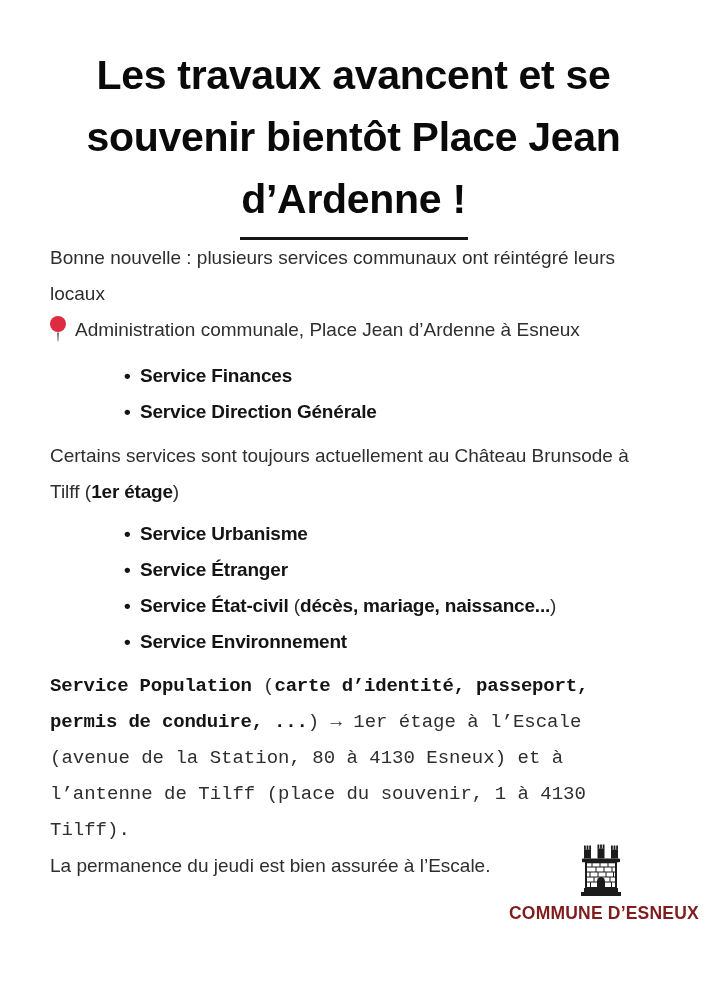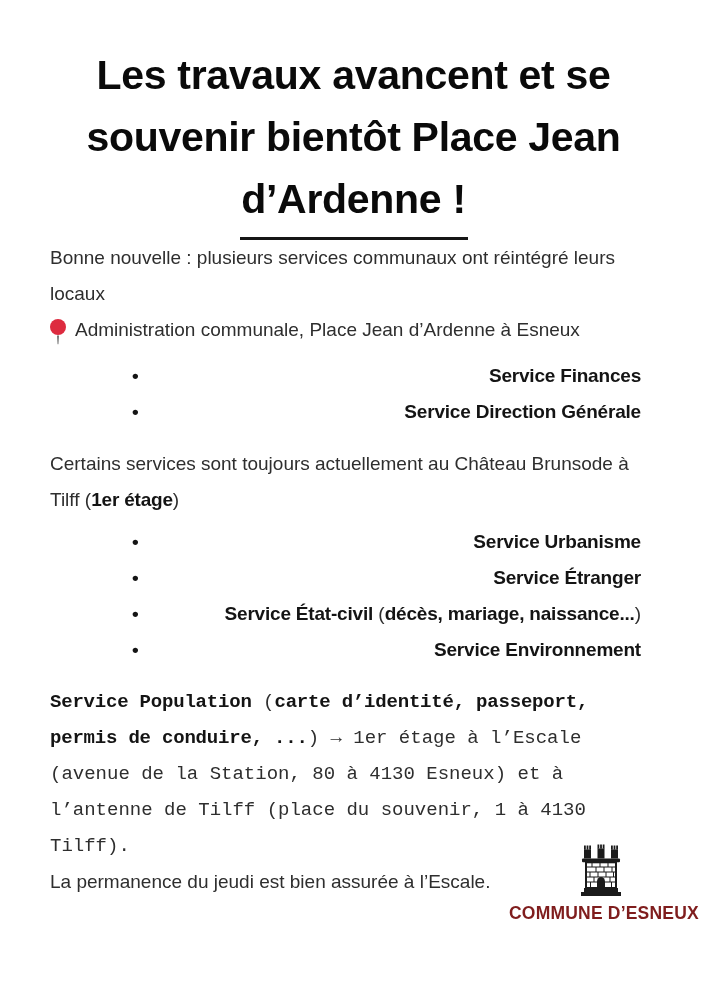--- a/index.html
+++ b/index.html
@@ -20,23 +20,23 @@
     width:228px; margin:7px auto 0;
     border-top:3px solid #161616; height:0;
   }
   .content {
     margin:0 50px; width:607px;
     font-size:19px; line-height:36px; color:#2e2e2e;
   }
   .content p { margin:0; }
   .b { font-weight:700; color:#141414; letter-spacing:-0.2px; }
   .p-intro { margin-top:8px; }
-  .pin-row { display:flex; align-items:flex-end; gap:9px; line-height:36px; }
+  .pin-row { display:flex; align-items:center; gap:9px; line-height:36px; }
   .pin-svg { flex:0 0 auto; display:block; }
-  .svc-list { list-style:none; margin:16px; padding-left:66px;text-align:right; }
+  .svc-list { list-style:none; margin:8px; padding-left:66px; }
   .svc-list li { position:relative; padding-left:16px; line-height:36px; }
   .svc-list li::before {
     content:"\2022"; position:absolute; left:0; top:0;
     font-weight:700; color:#141414;
   }
   .list-ardenne { margin-top:10px; }
   .p-tilff { margin-top:32px; }
   .list-tilff { margin-top:6px; }
   .p-population { margin-top:22px;font-family:Liberation Mono, monospace; }
   .p-permanence { margin-top:0; }

